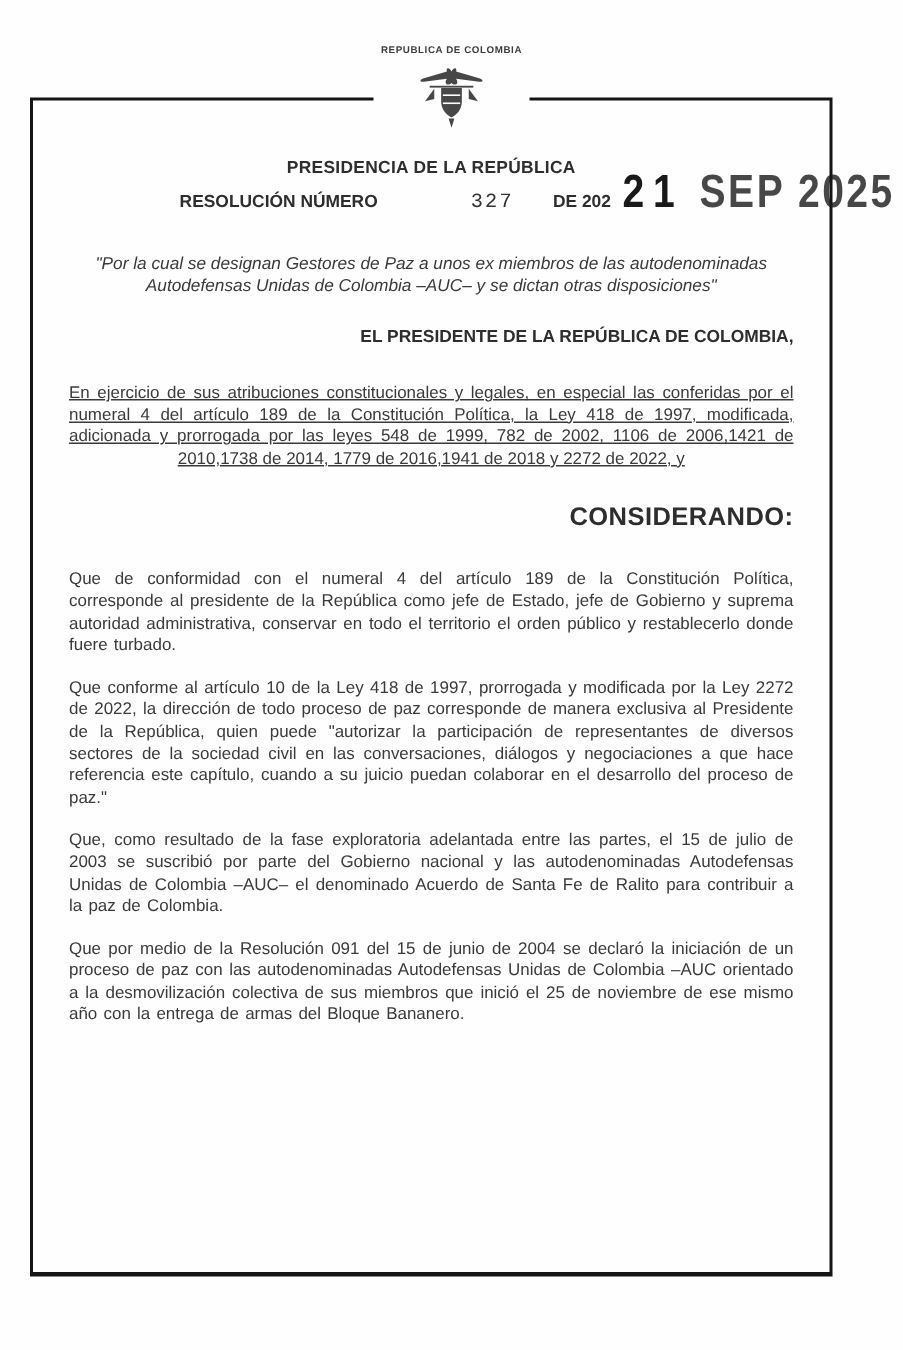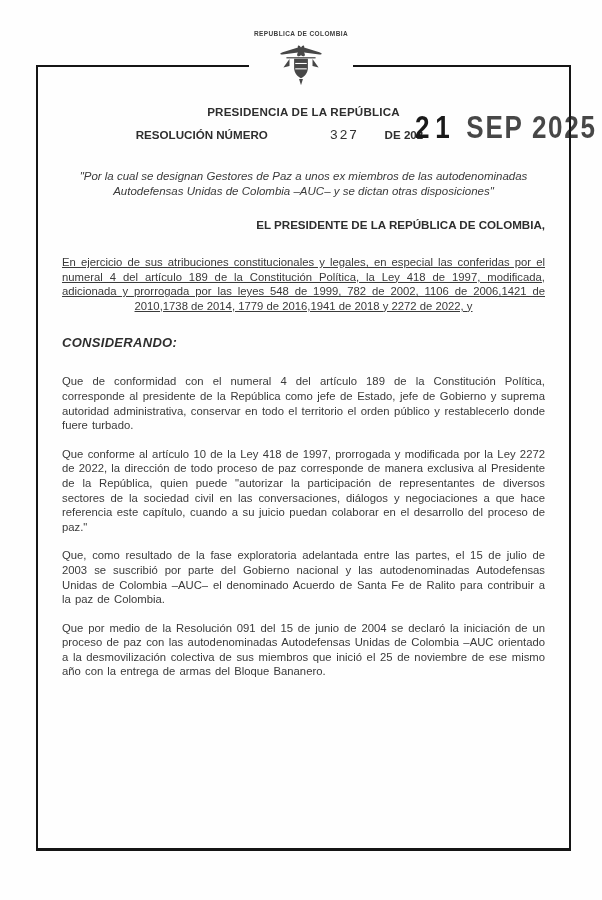--- a/index.html
+++ b/index.html
@@ -15,21 +15,21 @@
   .emblem-block{
     position:absolute;top:30px;left:50%;transform:translateX(-50%);
     width:104px;text-align:center;background:#fefefe;z-index:2;padding-bottom:2px;
   }
   .emblem-caption{
     font-size:6.5px;font-weight:bold;letter-spacing:.4px;color:#3d3d3d;white-space:nowrap;
   }
   .emblem-svg{margin-top:2px;opacity:.88;}
   
   .frame{
-    position:absolute;left:36px;top:65px;width:535px;height:786px;
+    position:absolute;left:20px;top:65px;width:535px;height:786px;
     border:2px solid #151515;border-bottom-width:3px;
     box-sizing:border-box;
     padding:38px 24px 0 24px;
   }
   .doc-title{
     margin:0 0 10px 0;font-size:11.6px;font-weight:bold;text-align:center;
     letter-spacing:.2px;color:#2e2e2e;
   }
   .res-line{
     display:flex;justify-content:center;align-items:baseline;
@@ -48,22 +48,22 @@
   .issuer{
     font-weight:bold;text-align:right;font-size:11.6px;color:#2e2e2e;
     margin:0 0 24px 0;
   }
   .preamble{
     font-size:11.3px;line-height:14.6px;text-align:justify;text-align-last:center;
     margin:0 0 22px 0;
     text-decoration:underline;
   }
   .considering{
-    margin:0 0 24px 0;font-size:13px;font-weight:bold;text-align:left;
-    letter-spacing:.3px;color:#2e2e2e;font-style:italic;
+    margin:0 0 24px 0;font-size:17px;font-weight:bold;text-align:right;
+    letter-spacing:.3px;color:#2e2e2e;
   }
   .considerations p{
     font-size:11.3px;line-height:14.6px;text-align:justify;
     margin:0 0 14px 0;word-spacing:1px;
   }
   
   .stamp{
     position:absolute;left:415px;top:112px;z-index:3;
     font-weight:bold;font-size:31px;line-height:1;
     color:#191919;white-space:nowrap;

